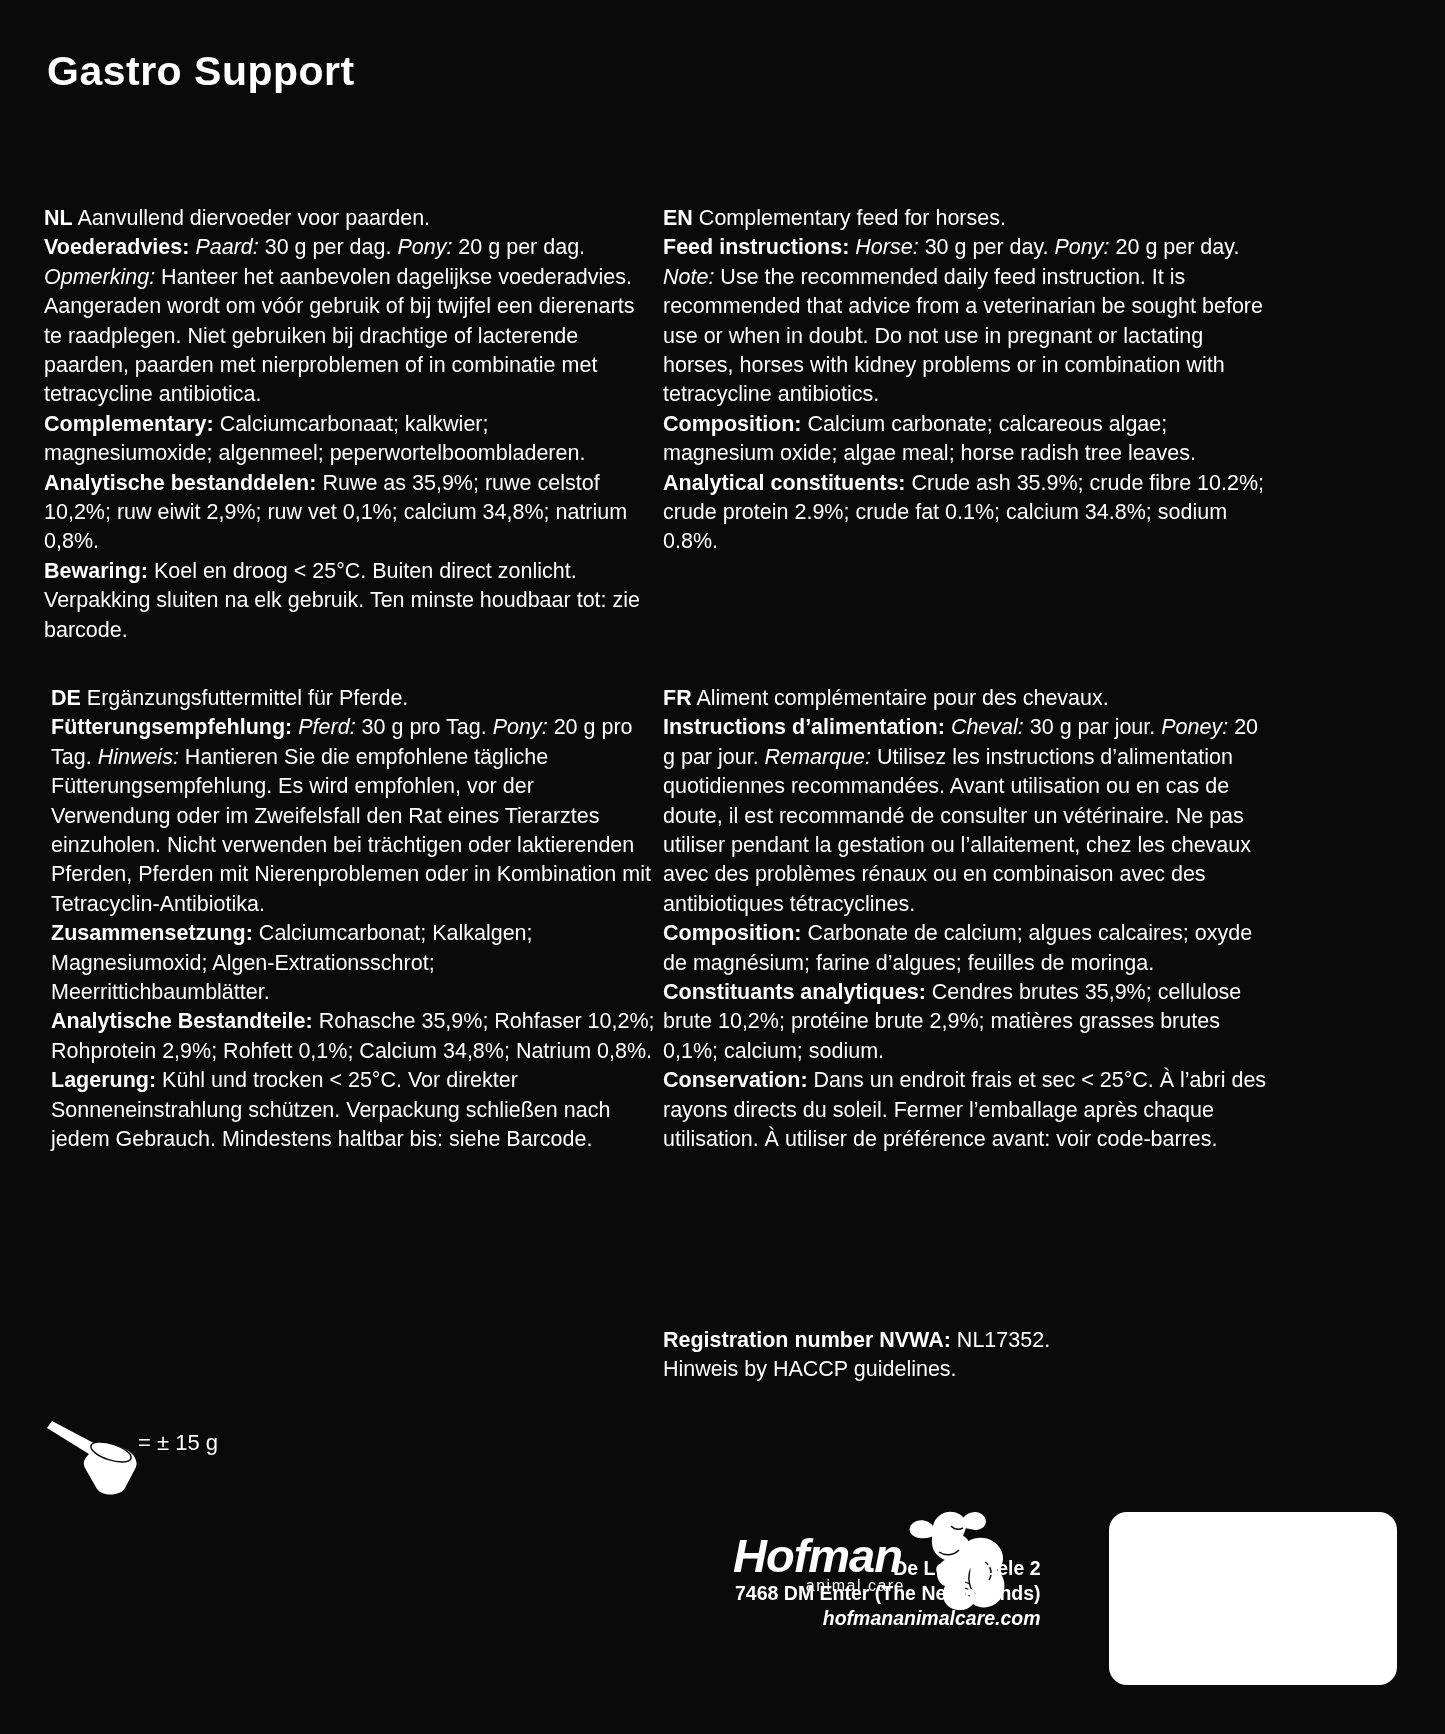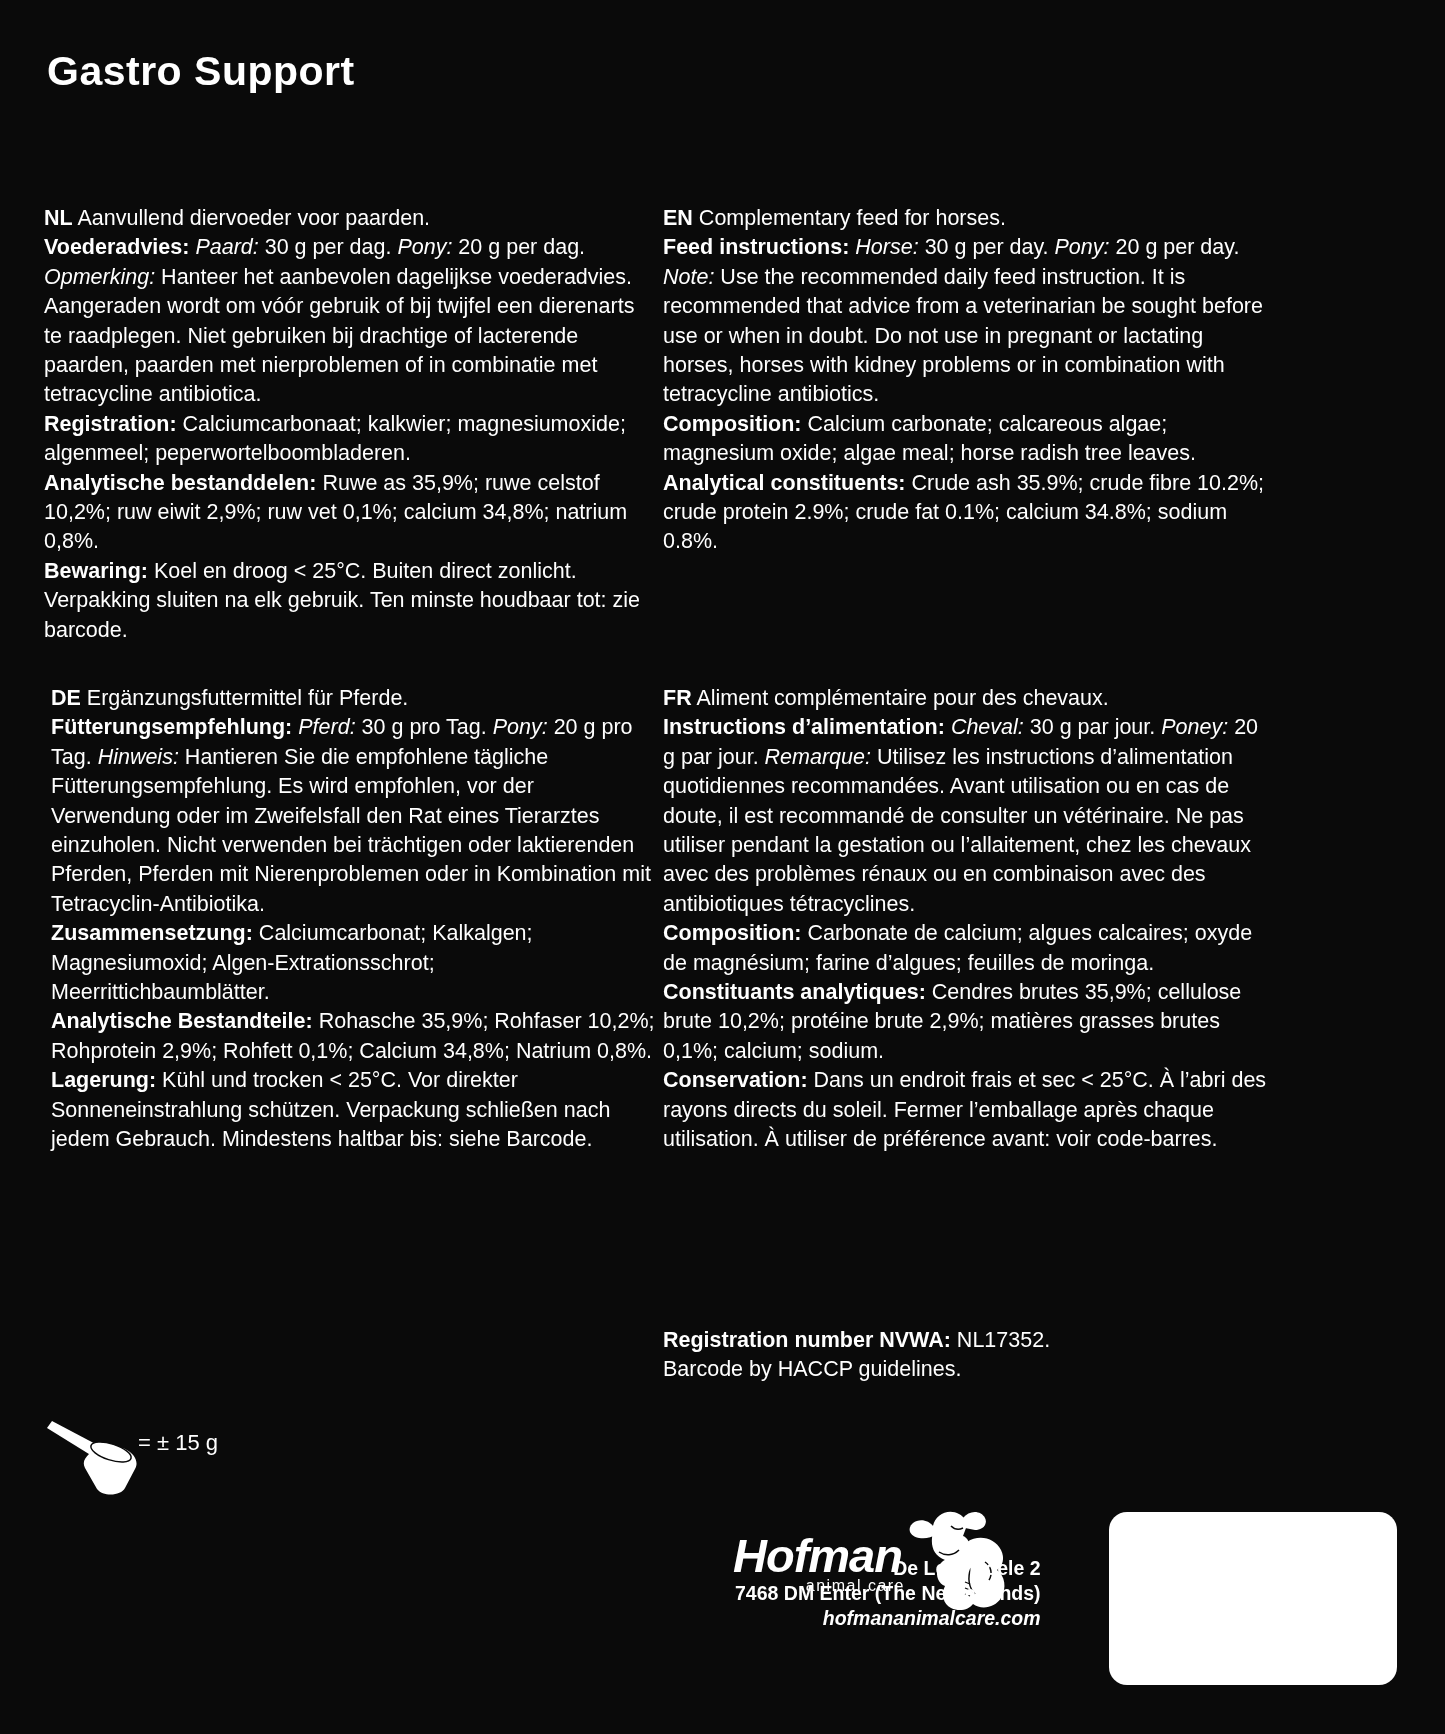--- a/index.html
+++ b/index.html
@@ -49,21 +49,21 @@
   }
 </style>
 </head>
 <body>
 
 <div class="page-title">Gastro Support</div>
 
 <div class="text-block" id="block-nl">
     <p><span class="seg-b">NL</span><span> Aanvullend diervoeder voor paarden.</span></p>
     <p><span class="seg-b">Voederadvies:</span><span> </span><span class="seg-i">Paard:</span><span> 30 g per dag. </span><span class="seg-i">Pony:</span><span> 20 g per dag. </span><span class="seg-i">Opmerking:</span><span> Hanteer het aanbevolen dagelijkse voederadvies. Aangeraden wordt om vóór gebruik of bij twijfel een dierenarts te raadplegen. Niet gebruiken bij drachtige of lacterende paarden, paarden met nierproblemen of in combinatie met tetracycline antibiotica.</span></p>
-    <p><span class="seg-b">Registration:</span><span> Calciumcarbonaat; kalkwier; magnesiumoxide; algenmeel; peperwortelboombladeren.</span></p>
+    <p><span class="seg-b">Complementary:</span><span> Calciumcarbonaat; kalkwier; magnesiumoxide; algenmeel; peperwortelboombladeren.</span></p>
     <p><span class="seg-b">Analytische bestanddelen:</span><span> Ruwe as 35,9%; ruwe celstof 10,2%; ruw eiwit 2,9%; ruw vet 0,1%; calcium 34,8%; natrium 0,8%.</span></p>
     <p><span class="seg-b">Bewaring:</span><span> Koel en droog &lt; 25°C. Buiten direct zonlicht. Verpakking sluiten na elk gebruik. Ten minste houdbaar tot: zie barcode.</span></p>
   </div>
 <div class="text-block" id="block-en">
     <p><span class="seg-b">EN</span><span> Complementary feed for horses.</span></p>
     <p><span class="seg-b">Feed instructions:</span><span> </span><span class="seg-i">Horse:</span><span> 30 g per day. </span><span class="seg-i">Pony:</span><span> 20 g per day. </span><span class="seg-i">Note:</span><span> Use the recommended daily feed instruction. It is recommended that advice from a veterinarian be sought before use or when in doubt. Do not use in pregnant or lactating horses, horses with kidney problems or in combination with tetracycline antibiotics.</span></p>
     <p><span class="seg-b">Composition:</span><span> Calcium carbonate; calcareous algae; magnesium oxide; algae meal; horse radish tree leaves.</span></p>
     <p><span class="seg-b">Analytical constituents:</span><span> Crude ash 35.9%; crude fibre 10.2%; crude protein 2.9%; crude fat 0.1%; calcium 34.8%; sodium 0.8%.</span></p>
   </div>
 <div class="text-block" id="block-de">
@@ -75,21 +75,21 @@
   </div>
 <div class="text-block" id="block-fr">
     <p><span class="seg-b">FR</span><span> Aliment complémentaire pour des chevaux.</span></p>
     <p><span class="seg-b">Instructions d’alimentation:</span><span> </span><span class="seg-i">Cheval:</span><span> 30 g par jour. </span><span class="seg-i">Poney:</span><span> 20 g par jour. </span><span class="seg-i">Remarque:</span><span> Utilisez les instructions d’alimentation quotidiennes recommandées. Avant utilisation ou en cas de doute, il est recommandé de consulter un vétérinaire. Ne pas utiliser pendant la gestation ou l’allaitement, chez les chevaux avec des problèmes rénaux ou en combinaison avec des antibiotiques tétracyclines.</span></p>
     <p><span class="seg-b">Composition:</span><span> Carbonate de calcium; algues calcaires; oxyde de magnésium; farine d’algues; feuilles de moringa.</span></p>
     <p><span class="seg-b">Constituants analytiques:</span><span> Cendres brutes 35,9%; cellulose brute 10,2%; protéine brute 2,9%; matières grasses brutes 0,1%; calcium; sodium.</span></p>
     <p><span class="seg-b">Conservation:</span><span> Dans un endroit frais et sec &lt; 25°C. À l’abri des rayons directs du soleil. Fermer l’emballage après chaque utilisation. À utiliser de préférence avant: voir code-barres.</span></p>
   </div>
 <div class="text-block" id="block-reg">
     <p><span class="seg-b">Registration number NVWA:</span><span> NL17352.</span></p>
-    <p><span>Barcode by HACCP guidelines.</span></p>
+    <p><span>Hinweis by HACCP guidelines.</span></p>
   </div>
 
 <svg class="scoop-svg" width="100" height="78" viewBox="0 0 100 78" aria-hidden="true">
   <path d="M2 10 L7 3 L60 31 L52 41 Z" fill="#ffffff"></path>
   <path d="M44 36 C50 27 68 25 80 31 C90 36 94 44 90 51 L80 70 C76 78 58 79 52 71 L40 50 C37 44 40 40 44 36 Z" fill="#ffffff"></path>
   <ellipse cx="66" cy="34" rx="21" ry="8" fill="#ffffff" stroke="#0a0a0a" stroke-width="1.5" transform="rotate(18 66 34)"></ellipse>
 </svg>
 <div class="scoop-label">= ± 15 g</div>
 
 <div class="brand-name">Hofman</div>

